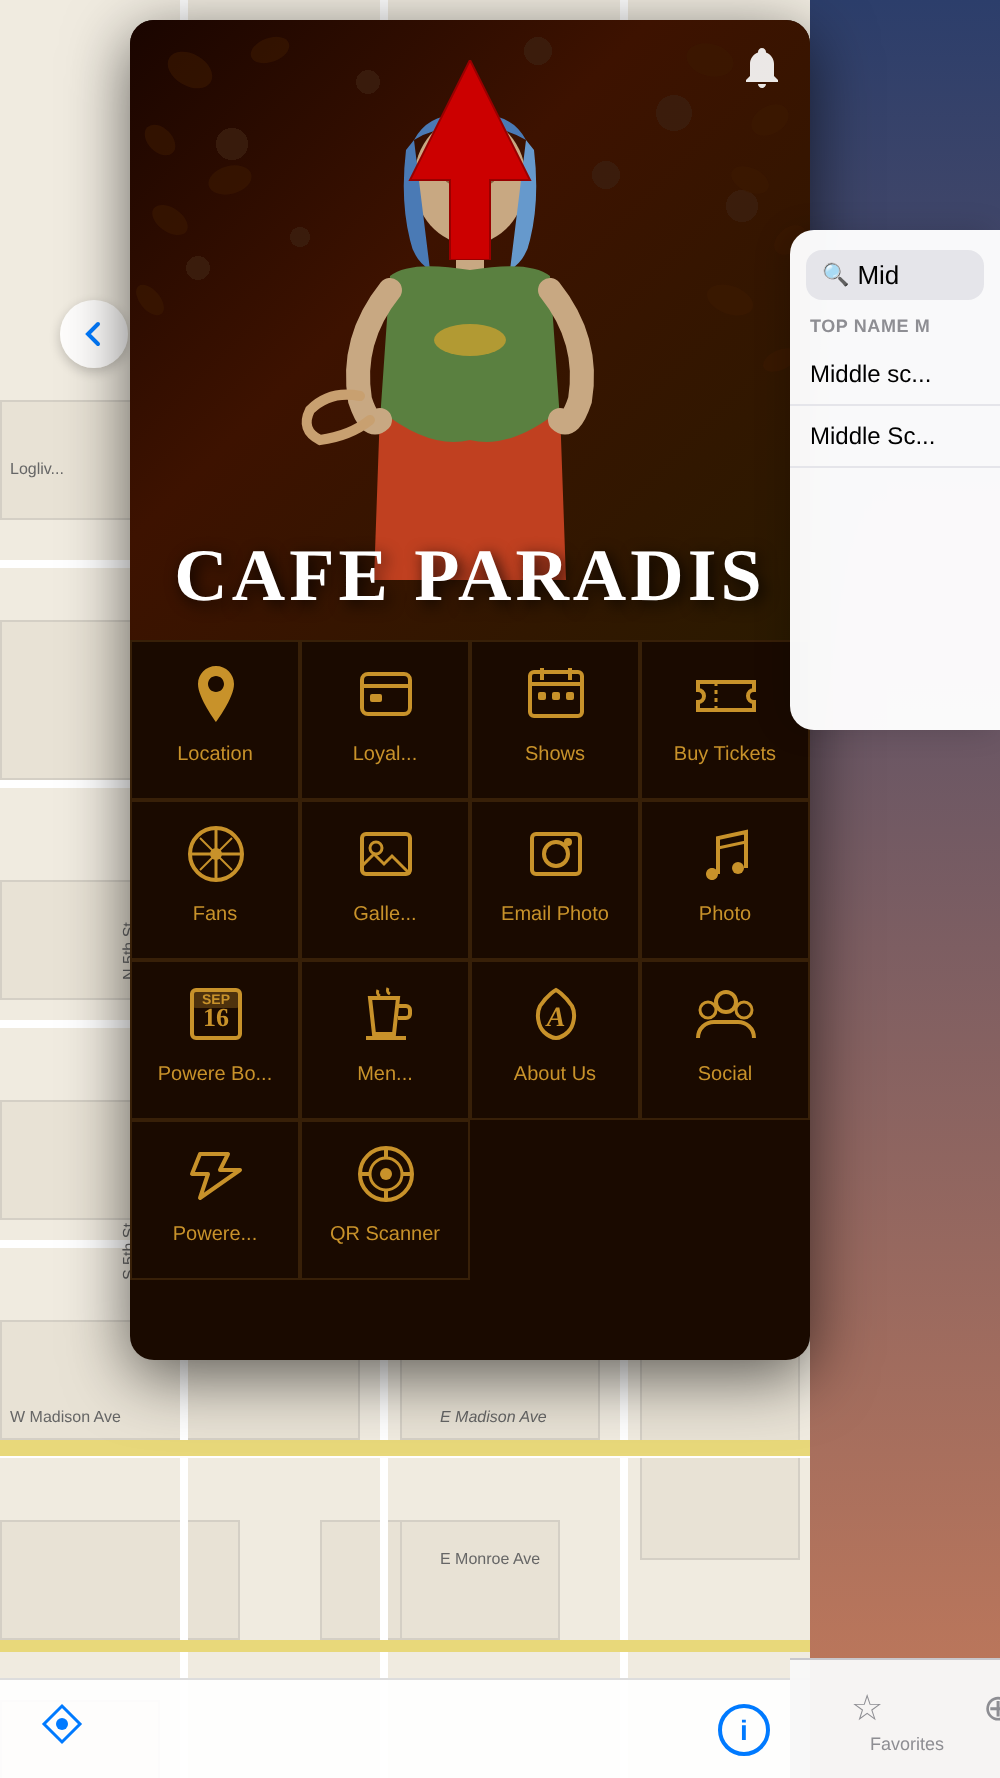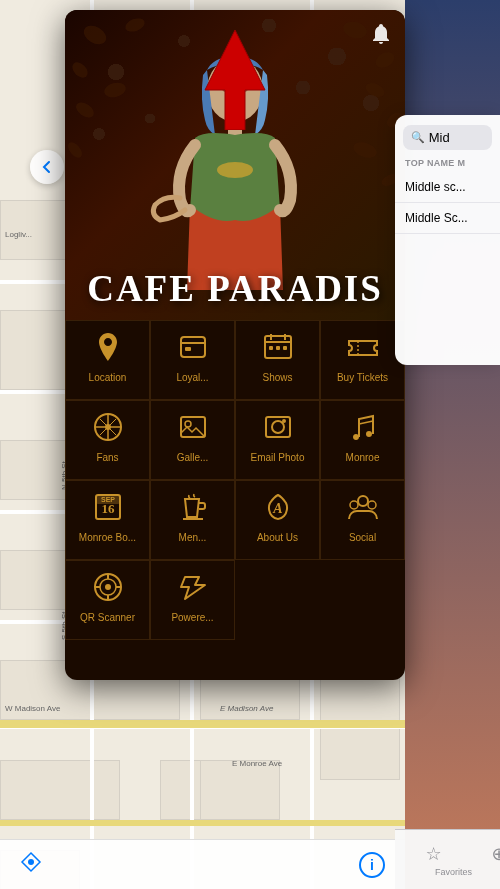--- a/index.html
+++ b/index.html
@@ -333,21 +333,21 @@
 
   <div class="road-v" style="left:90px;width:4px;background:#fff;"></div>
   <div class="road-v" style="left:190px;width:4px;background:#fff;"></div>
   <div class="road-v" style="left:310px;width:4px;background:#fff;"></div>
 
   <div class="road-yellow" style="left:0;top:720px;width:405px;height:8px;"></div>
   <div class="road-yellow" style="left:0;top:820px;width:405px;height:6px;"></div>
 
   <div class="street-label" style="left:5px;top:704px;">W Madison Ave</div>
   <div class="street-label" style="left:220px;top:704px;font-style:italic;">E Madison Ave</div>
-  <div class="street-label" style="left:220px;top:759px;margin-left:12px;">E Monroe Ave</div>
+  <div class="street-label" style="left:220px;top:775px;">E Monroe Ave</div>
   <div class="street-label" style="left:60px;top:490px;transform:rotate(-90deg);transform-origin:0 0;">N 5th St</div>
   <div class="street-label" style="left:60px;top:640px;transform:rotate(-90deg);transform-origin:0 0;">S 5th St</div>
   <div class="street-label" style="left:5px;top:230px;">Logliv...</div>
 </div>
 
 <div class="map-nav-arrow">
   <svg width="14" height="14" viewBox="0 0 14 14" fill="#007aff">
     <path d="M9 2L4 7l5 5" stroke="#007aff" stroke-width="2" fill="none" stroke-linecap="round"></path>
   </svg>
 </div>
@@ -513,33 +513,33 @@
 
     <div class="menu-item">
       <div class="menu-icon">
         <svg viewBox="0 0 32 32">
             <path d="M12 26C12 27.7 10.7 29 9 29C7.3 29 6 27.7 6 26C6 24.3 7.3 23 9 23C10.7 23 12 24.3 12 26Z" fill="#c8922a"></path>
             <path d="M12 26V8L26 5V23" stroke="#c8922a" stroke-width="2" fill="none"></path>
             <circle cx="22" cy="23" r="3" fill="#c8922a"></circle>
             <line x1="12" y1="13" x2="26" y2="10" stroke="#c8922a" stroke-width="1.5"></line>
           </svg>
       </div>
-      <div class="menu-label">Monroe</div>
+      <div class="menu-label">Photo</div>
     </div>
 
     <div class="menu-item">
       <div class="menu-icon">
         <svg viewBox="0 0 32 32">
             <rect x="4" y="4" width="24" height="24" rx="2" fill="none" stroke="#c8922a" stroke-width="2"></rect>
             <text x="16" y="22" text-anchor="middle" fill="#c8922a" font-size="13" font-weight="bold" font-family="serif">16</text>
             <rect x="4" y="4" width="24" height="9" rx="2" fill="#c8922a" opacity="0.3"></rect>
             <text x="16" y="11" text-anchor="middle" fill="#c8922a" font-size="7" font-weight="bold" font-family="sans-serif">SEP</text>
           </svg>
       </div>
-      <div class="menu-label">Monroe Bo...</div>
+      <div class="menu-label">Powere Bo...</div>
     </div>
 
     <div class="menu-item">
       <div class="menu-icon">
         <svg viewBox="0 0 32 32">
             <path d="M8 8H22L20 26H10Z" fill="none" stroke="#c8922a" stroke-width="2"></path>
             <path d="M22 12H26C27.1 12 28 12.9 28 14V16C28 17.1 27.1 18 26 18H22" stroke="#c8922a" stroke-width="2" fill="none"></path>
             <line x1="6" y1="28" x2="26" y2="28" stroke="#c8922a" stroke-width="2"></line>
             <path d="M12 4C12 4 11 6 13 7" stroke="#c8922a" stroke-width="1.5" fill="none"></path>
             <path d="M17 3C17 3 16 5 18 6" stroke="#c8922a" stroke-width="1.5" fill="none"></path>
@@ -561,46 +561,46 @@
     <div class="menu-item">
       <div class="menu-icon">
         <svg viewBox="0 0 32 32">
             <circle cx="16" cy="10" r="5" fill="none" stroke="#c8922a" stroke-width="2"></circle>
             <circle cx="7" cy="14" r="4" fill="none" stroke="#c8922a" stroke-width="1.5"></circle>
             <circle cx="25" cy="14" r="4" fill="none" stroke="#c8922a" stroke-width="1.5"></circle>
             <path d="M2 28C2 23 6 20 10 20H22C26 20 30 23 30 28" stroke="#c8922a" stroke-width="2" fill="none"></path>
           </svg>
       </div>
       <div class="menu-label">Social</div>
+    </div>
+
+    <div class="menu-item">
+      <div class="menu-icon">
+        <svg viewBox="0 0 32 32">
+            <path d="M8 6L4 16H12L8 28L28 14H18L22 6Z" fill="none" stroke="#c8922a" stroke-width="2" stroke-linejoin="round"></path>
+          </svg>
+      </div>
+      <div class="menu-label">Powere...</div>
     </div>
 
     <div class="menu-item">
       <div class="menu-icon">
         <svg viewBox="0 0 32 32">
             <circle cx="16" cy="16" r="13" fill="none" stroke="#c8922a" stroke-width="2"></circle>
             <circle cx="16" cy="16" r="8" fill="none" stroke="#c8922a" stroke-width="1.5"></circle>
             <circle cx="16" cy="16" r="3" fill="#c8922a"></circle>
             <line x1="16" y1="3" x2="16" y2="8" stroke="#c8922a" stroke-width="2"></line>
             <line x1="16" y1="24" x2="16" y2="29" stroke="#c8922a" stroke-width="2"></line>
             <line x1="3" y1="16" x2="8" y2="16" stroke="#c8922a" stroke-width="2"></line>
             <line x1="24" y1="16" x2="29" y2="16" stroke="#c8922a" stroke-width="2"></line>
           </svg>
       </div>
       <div class="menu-label">QR Scanner</div>
     </div>
 
-    <div class="menu-item">
-      <div class="menu-icon">
-        <svg viewBox="0 0 32 32">
-            <path d="M8 6L4 16H12L8 28L28 14H18L22 6Z" fill="none" stroke="#c8922a" stroke-width="2" stroke-linejoin="round"></path>
-          </svg>
-      </div>
-      <div class="menu-label">Powere...</div>
-    </div>
-
   </div>
 </div>
 
 <div class="ios-right-panel">
   <div class="ios-search-bar">
     <span class="ios-search-icon">🔍</span>
     <span class="ios-search-text">Mid</span>
   </div>
   <div class="ios-section-header">TOP NAME M</div>
   <div class="ios-result-item">

